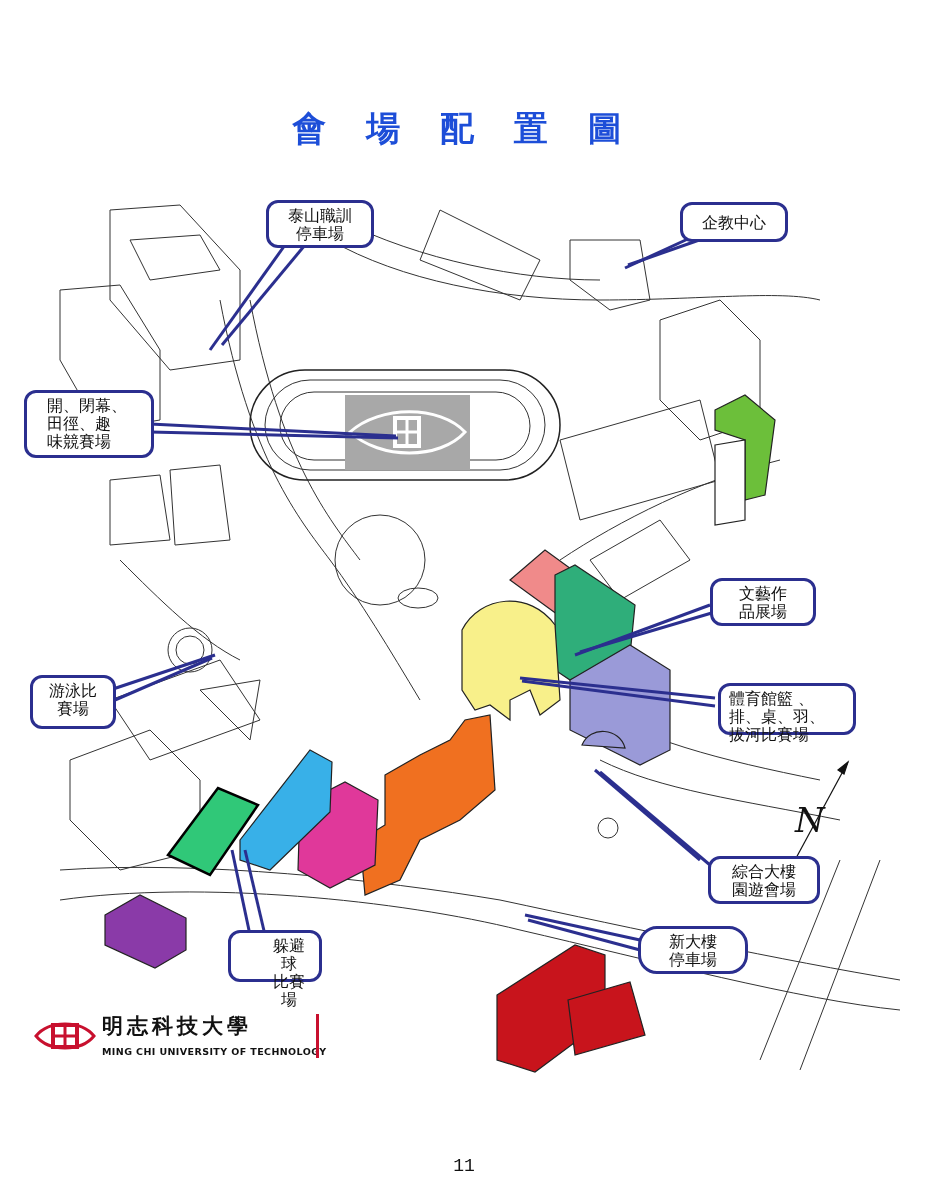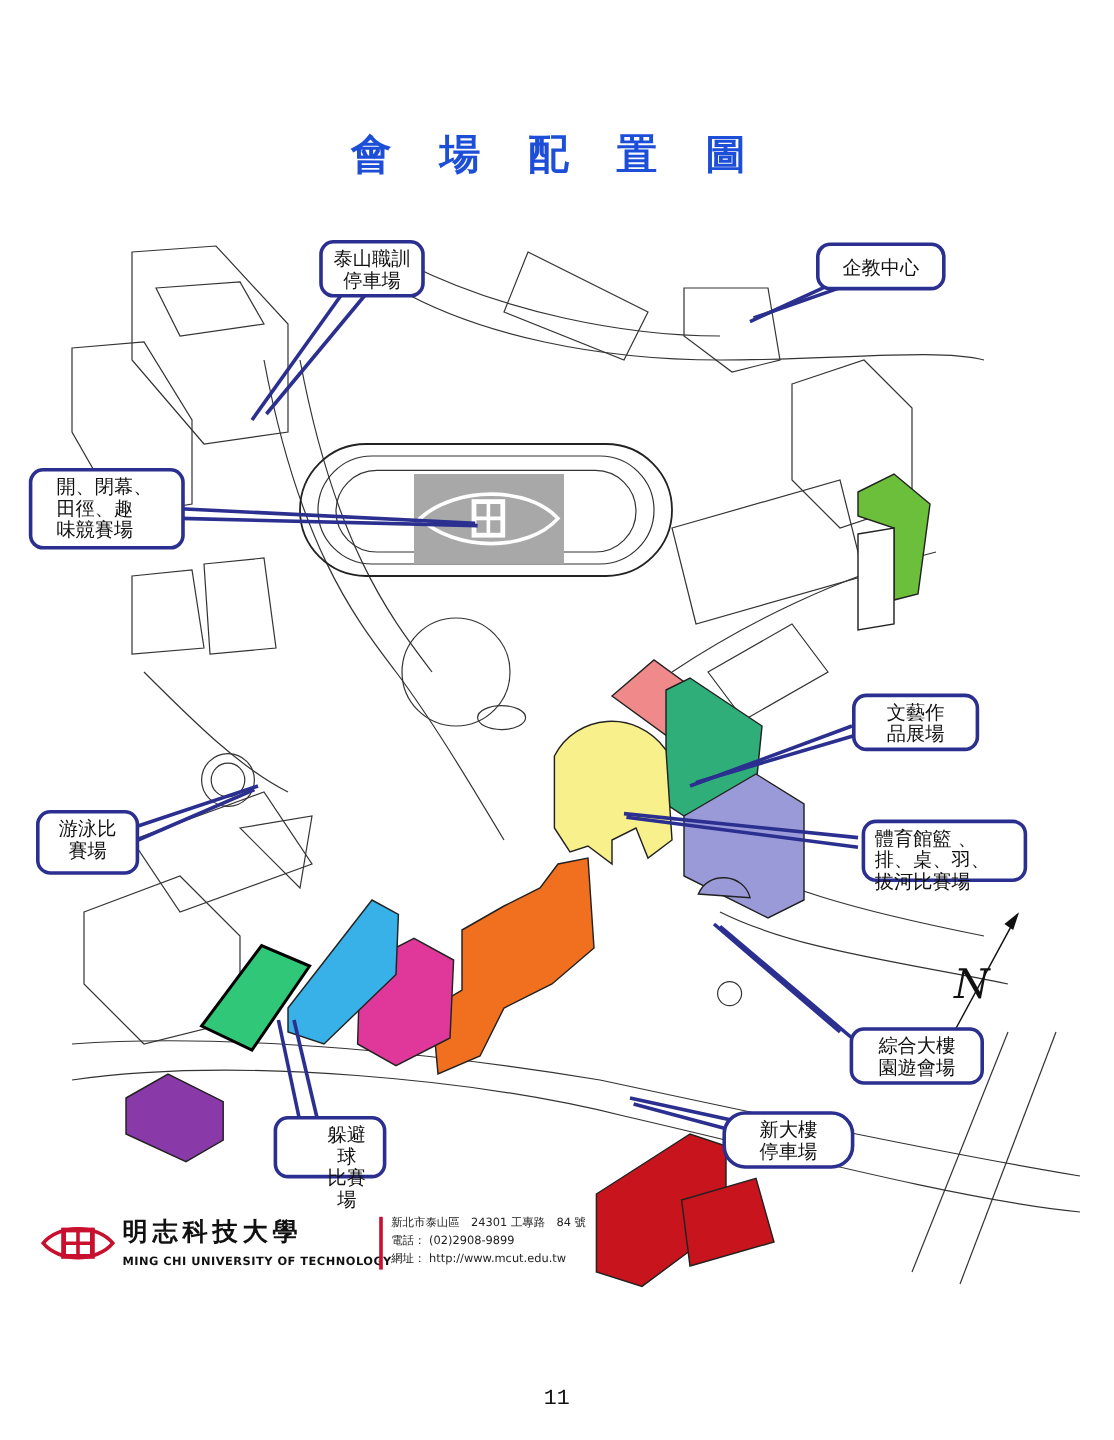--- a/index.html
+++ b/index.html
@@ -107,49 +107,44 @@
       <path d="M265 935 L245 850"></path>
   </g>
 
   <g stroke="#111" stroke-width="1.2" fill="none">
     <path d="M795 860 L848 762"></path>
     <path d="M848 762 L838 770 L844 774 Z" fill="#111"></path>
     <text x="795" y="832" font-family="DejaVu Serif, serif" font-style="italic" font-size="34" fill="#111" stroke="none">N</text>
   </g>
 </svg>
 
-<div class="callout" style="left:266px;top:200px;width:88px;height:48px;">泰山職訓
+<div class="callout" style="left:266px;top:200px;width:108px;height:48px;">泰山職訓
 停車場</div>
 <div class="callout" style="left:680px;top:202px;width:108px;height:40px;line-height:28px;">企教中心</div>
 <div class="callout left" style="left:24px;top:390px;width:130px;height:68px;padding-left:20px;">開、閉幕、
 田徑、趣
 味競賽場</div>
 <div class="callout" style="left:710px;top:578px;width:106px;height:48px;">文藝作
 品展場</div>
 <div class="callout left" style="left:718px;top:683px;width:138px;height:52px;">體育館籃 、
 排、桌、羽、
 拔河比賽場</div>
 <div class="callout" style="left:30px;top:675px;width:86px;height:54px;">游泳比
 賽場</div>
 <div class="callout" style="left:708px;top:856px;width:112px;height:48px;">綜合大樓
 園遊會場</div>
-<div class="callout" style="left:602px;top:926px;width:110px;height:48px;border-radius:19px;">新大樓
+<div class="callout" style="left:638px;top:926px;width:110px;height:48px;border-radius:19px;">新大樓
 停車場</div>
 <div class="callout" style="left:228px;top:930px;width:94px;height:52px;padding-left:36px;">躲避球
 比賽場</div>
 
 <div class="footer-logo">
   <svg width="62" height="40" viewBox="0 0 62 40" style="position:absolute;left:0;top:6px;">
     <path d="M2 20 C15 4 47 4 60 20 C47 36 15 36 2 20 Z" fill="none" stroke="#c8102e" stroke-width="3"></path>
     <rect x="19" y="9" width="24" height="22" fill="none" stroke="#c8102e" stroke-width="4"></rect>
     <path d="M31 9 L31 31 M19 20 L43 20" stroke="#c8102e" stroke-width="3"></path>
   </svg>
   <div class="logo-cn">明志科技大學</div>
   <div class="logo-en">MING CHI UNIVERSITY OF TECHNOLOGY</div>
   <div class="logo-bar"></div>
-  <div class="addr">
-    <div>新北市泰山區　24301 工專路　84 號</div>
-    <div><span>電話：</span> <span>(02)2908-9899</span></div>
-    <div><span>網址：</span> <span>http://www.mcut.edu.tw</span></div>
-  </div>
 </div>
 
 <div class="page-num">11</div>
 
 </body></html>

